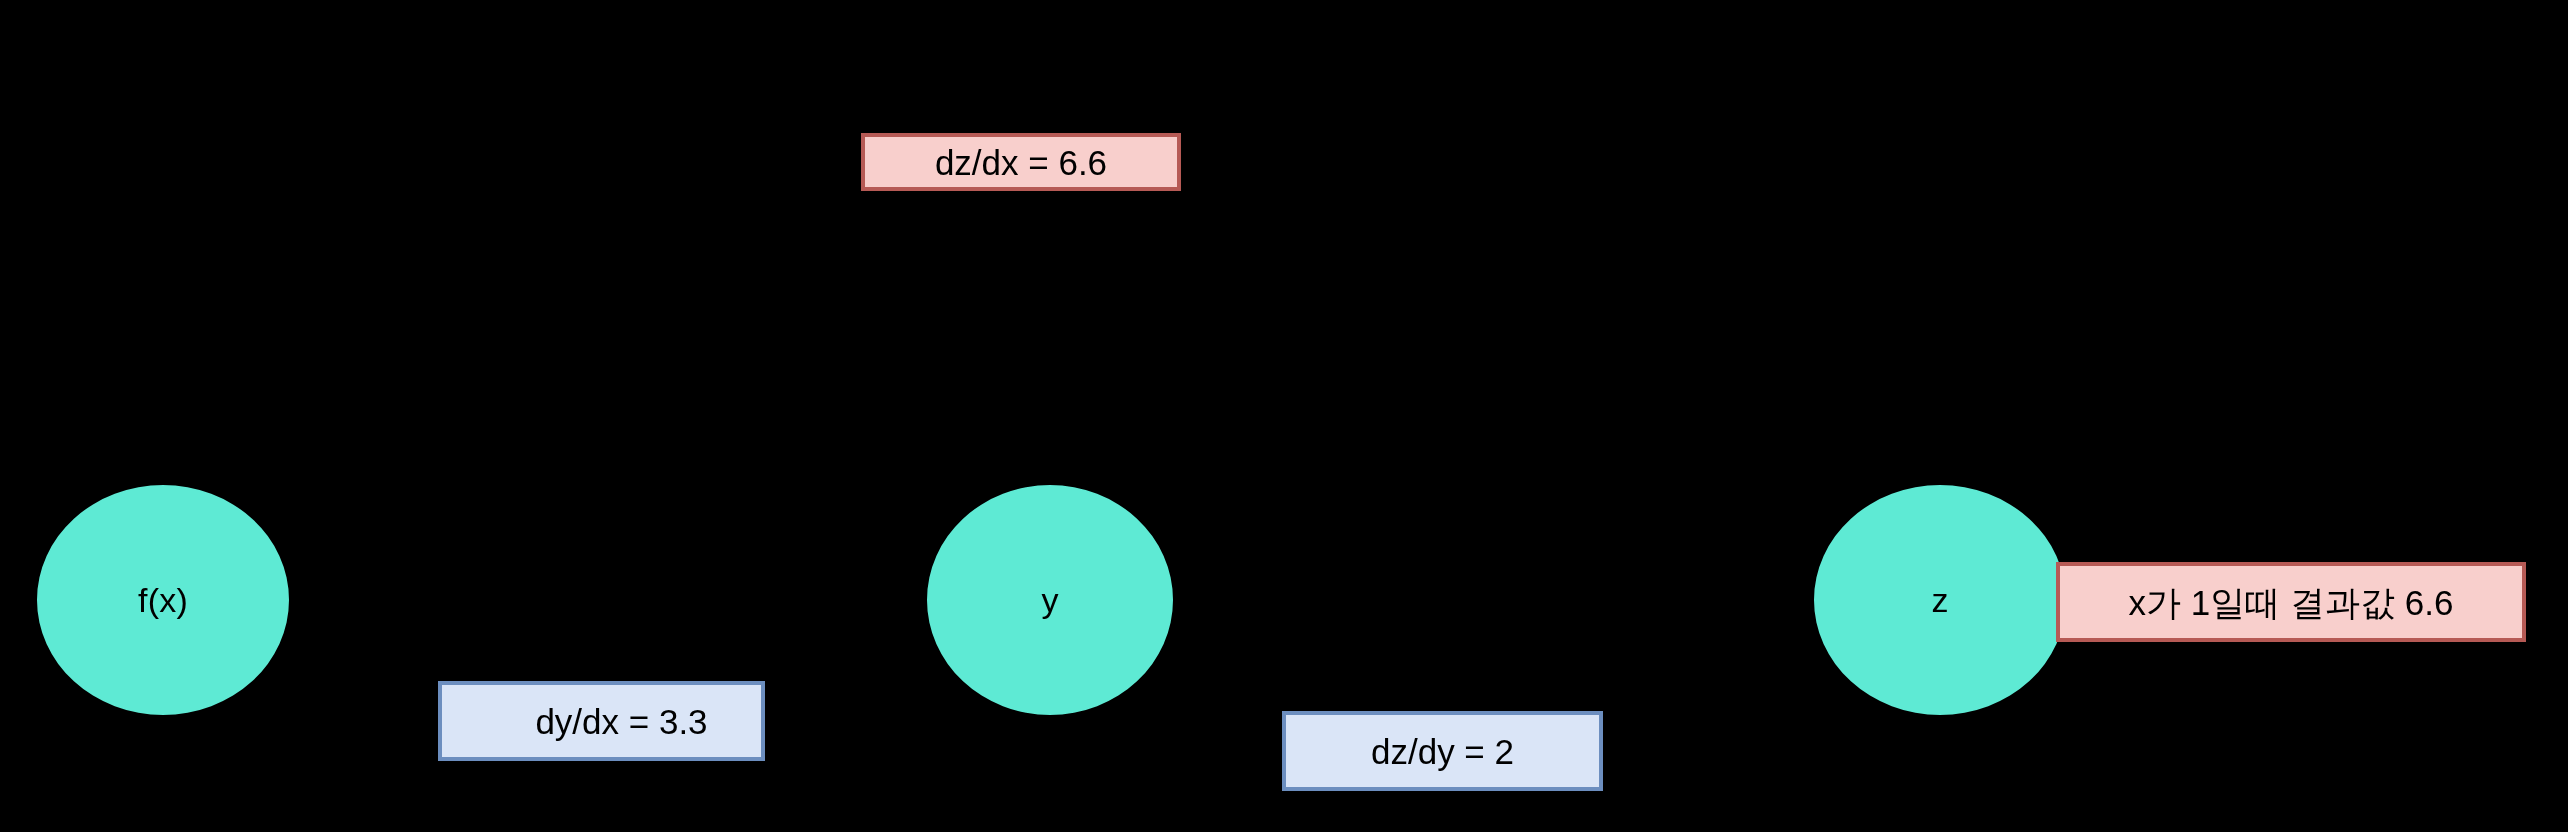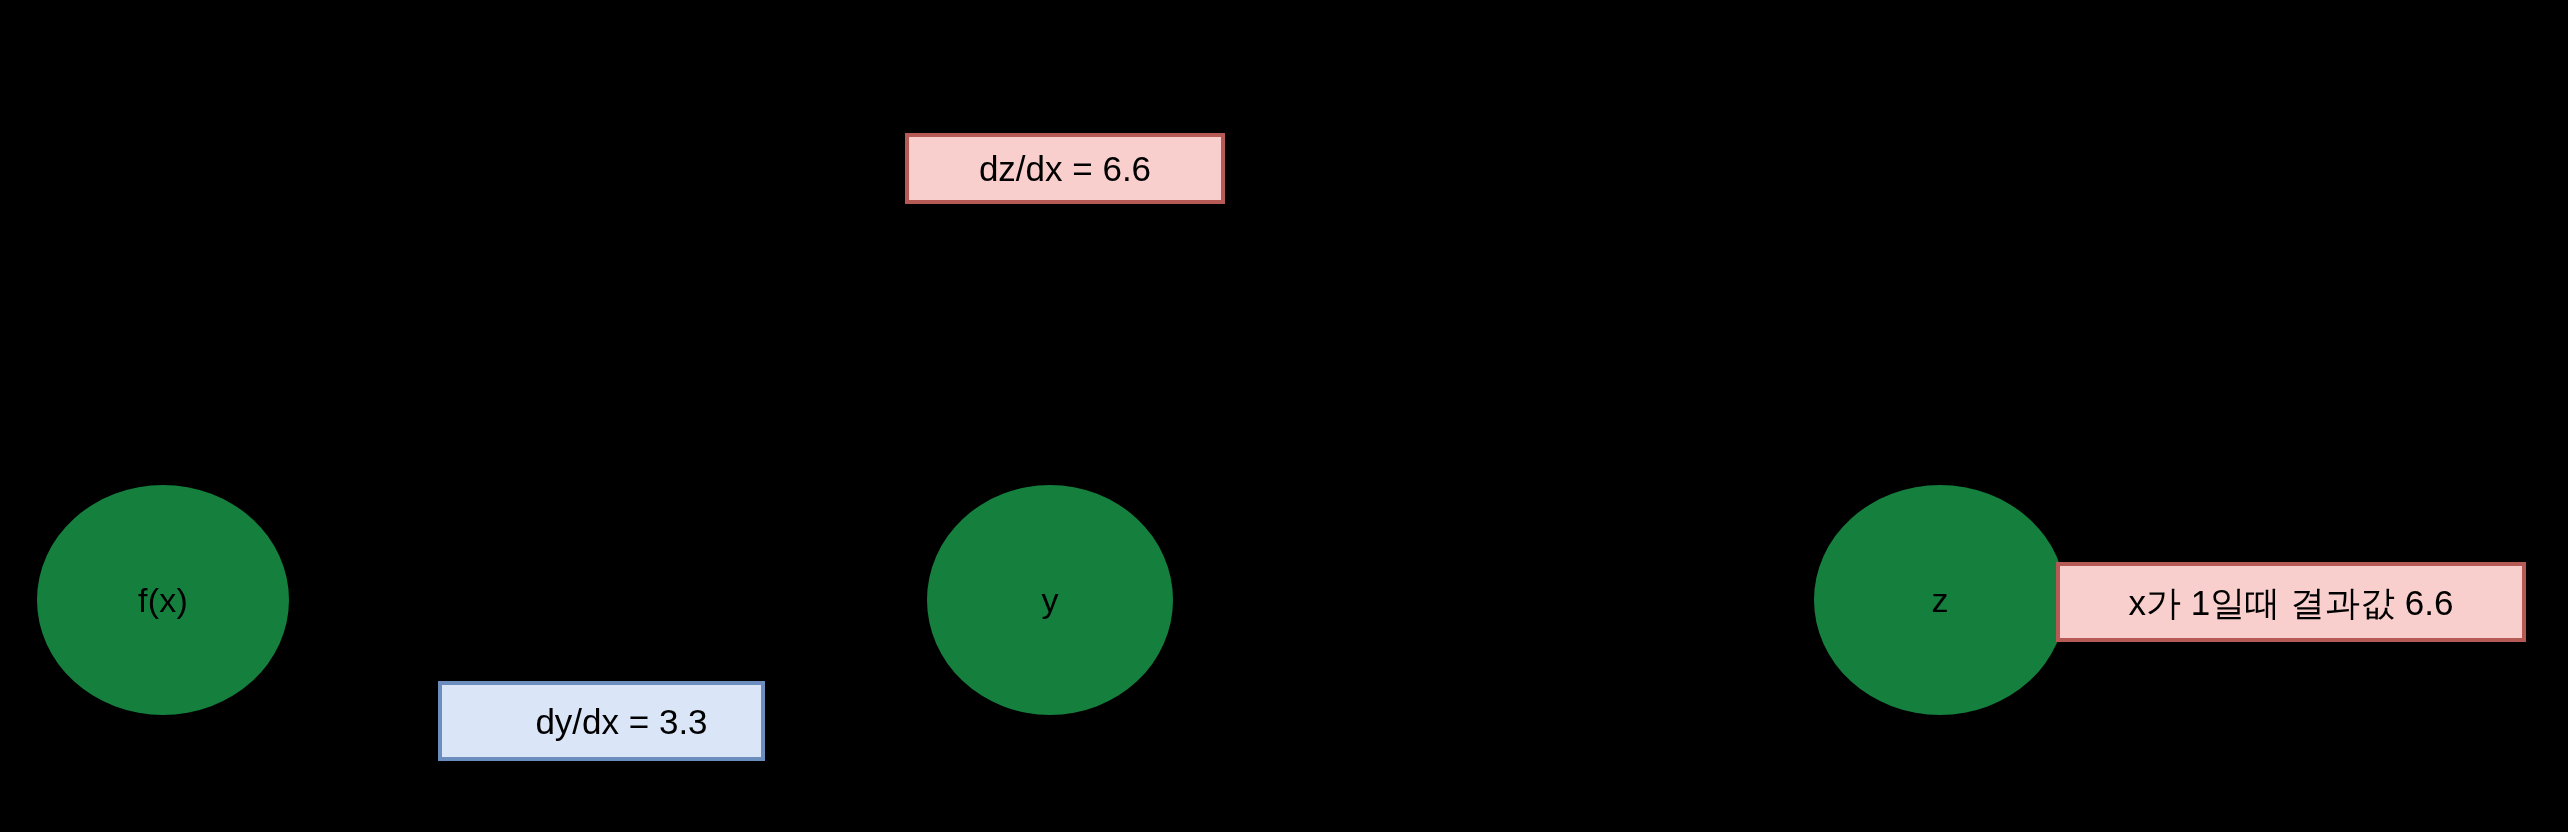--- a/index.html
+++ b/index.html
@@ -15,21 +15,21 @@
     width: 2568px;
     height: 832px;
     background: #000000;
     overflow: hidden;
   }
 
   
   .node {
     position: absolute;
     border-radius: 50%;
-    background: #15803d;
+    background: #5eead4;
     border: 2px solid #000000;
     box-sizing: border-box;
     display: flex;
     align-items: center;
     justify-content: center;
     color: #000000;
     font-size: 34px;
     line-height: 1;
     letter-spacing: 0.2px;
   }
@@ -51,21 +51,21 @@
   }
   .label-box.blue {
     background: #dae5f7;
     border: 4px solid #6c8ebf;
   }
   .label-box.pink {
     background: #f8cfcc;
     border: 4px solid #b65a55;
   }
 
-  #box-dzdx   { left: 905px;  top: 133px; width: 320px; height: 71px; }
+  #box-dzdx   { left: 861px;  top: 133px; width: 320px; height: 58px; }
   #box-dydx   { left: 438px;  top: 681px; width: 327px; height: 80px; padding-left: 40px; }
   #box-dzdy   { left: 1282px; top: 711px; width: 321px; height: 80px; }
   #box-result { left: 2056px; top: 562px; width: 470px; height: 80px; }
 
   
   #edges {
     position: absolute;
     left: 0;
     top: 0;
     width: 2568px;
@@ -111,18 +111,21 @@
   </div>
 
   <div class="label-box pink" id="box-dzdx">
     <span>dz/dx = 6.6</span>
   </div>
 
   <div class="label-box blue" id="box-dydx">
     <span>dy/dx = 3.3</span>
   </div>
 
+  <div class="label-box blue" id="box-dzdy">
+    <span>dz/dy = 2</span>
+  </div>
 
   <div class="label-box pink" id="box-result">
     <span>x가 1일때 결과값 6.6</span>
   </div>
 
 </div>
 
 </body></html>

